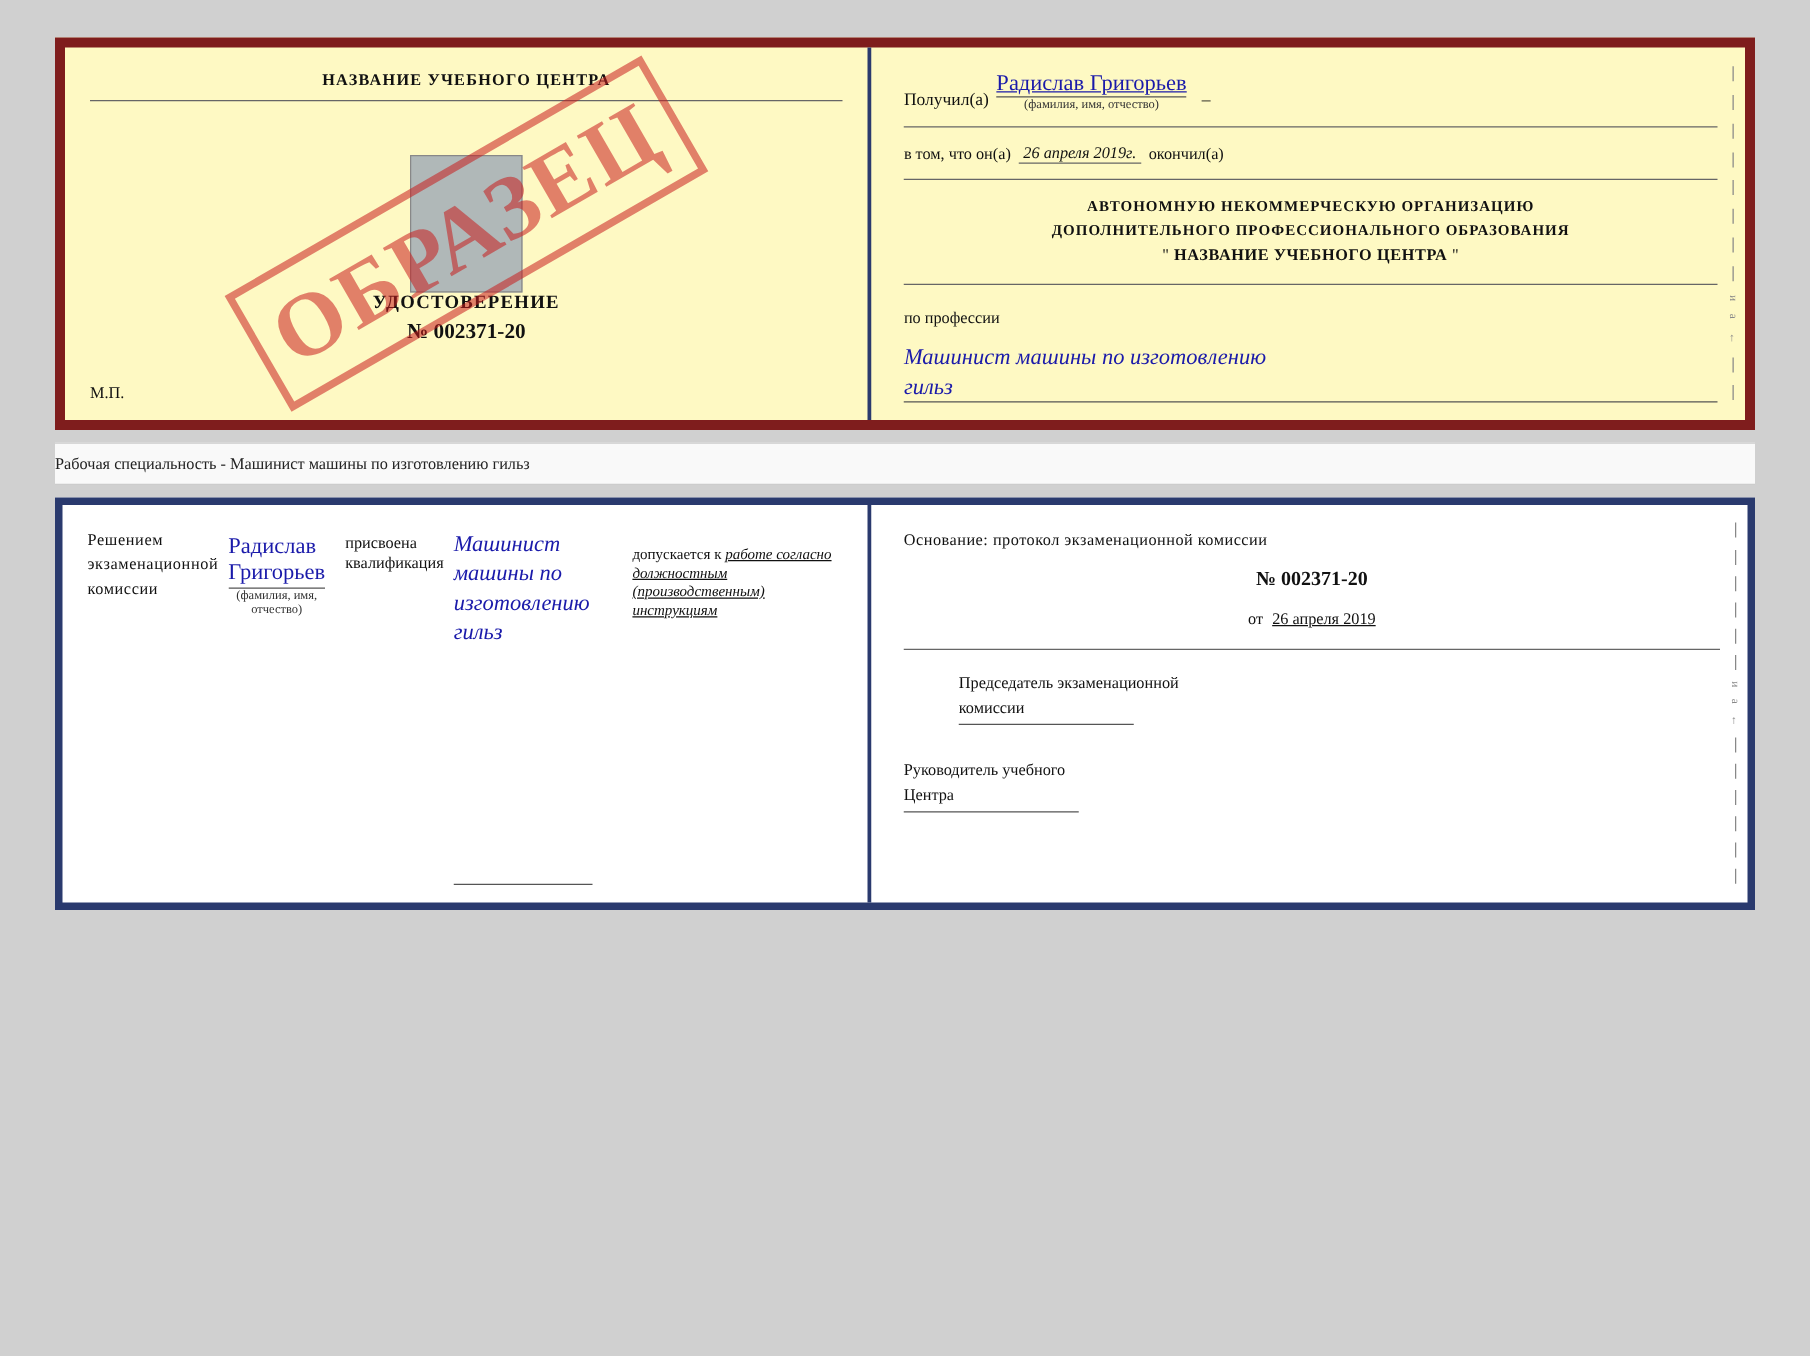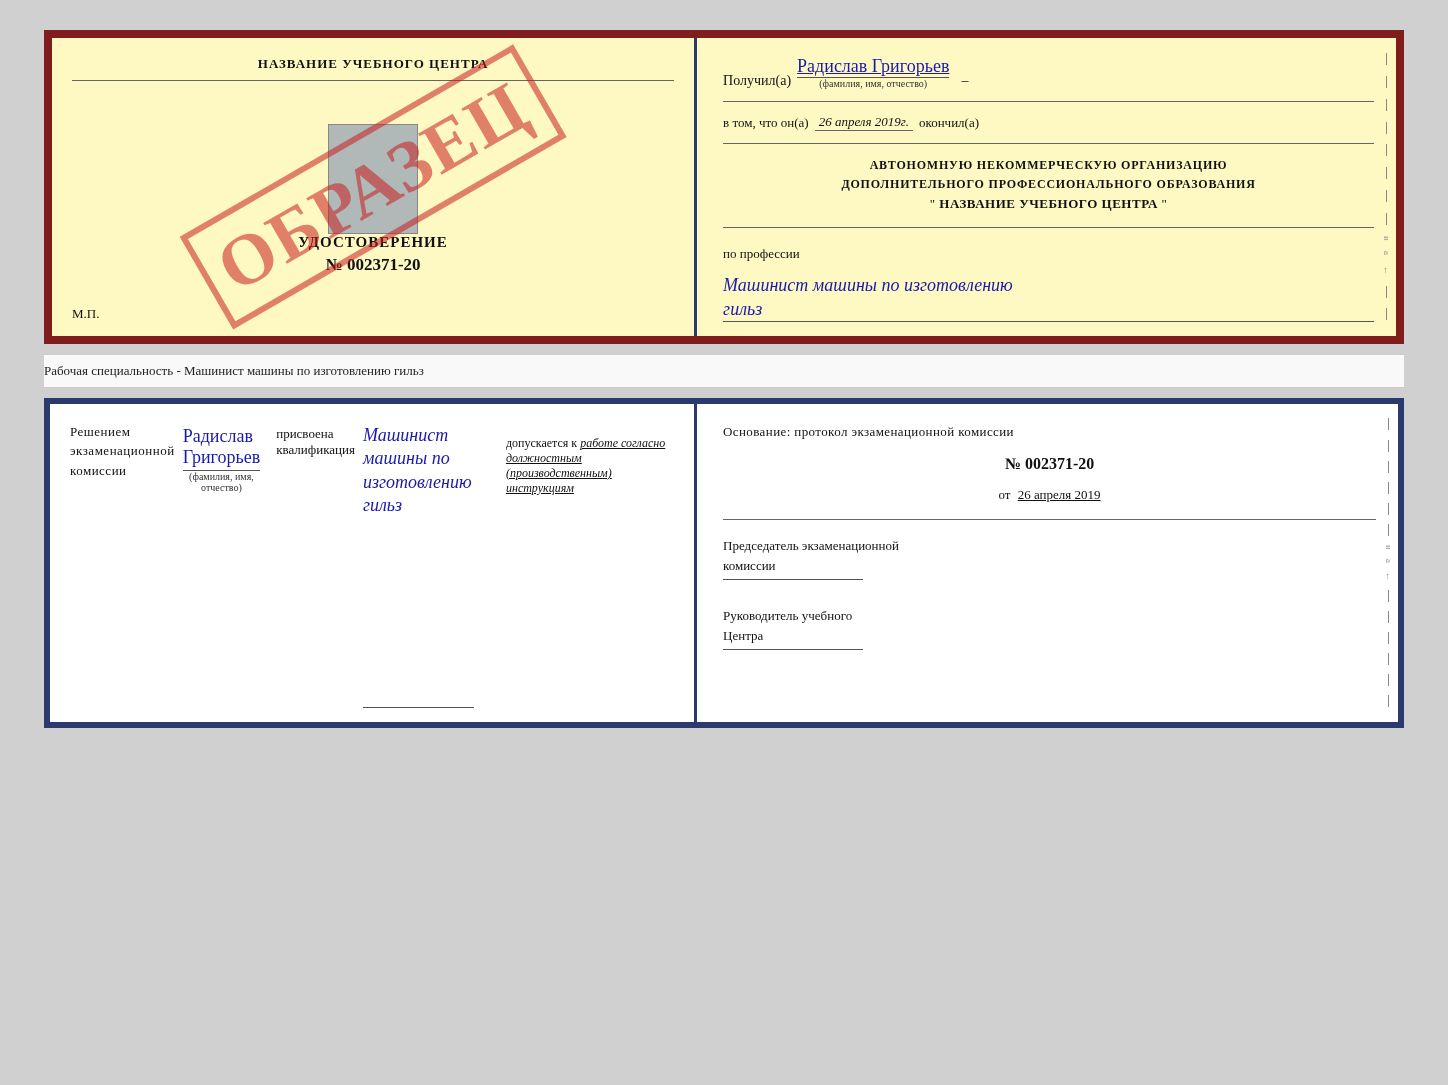--- a/index.html
+++ b/index.html
@@ -334,20 +334,21 @@
     .ot-date {
       font-size: 13px;
       color: #111;
       text-align: center;
     }
 
     .predsedatel-block {
       font-size: 13px;
       color: #111;
       line-height: 1.5;
+      margin-left: 44px;
     }
 
     .signature-line {
       border-bottom: 1px solid #555;
       margin: 4px 0;
       width: 140px;
     }
 
     .rukovoditel-block {
       font-size: 13px;

